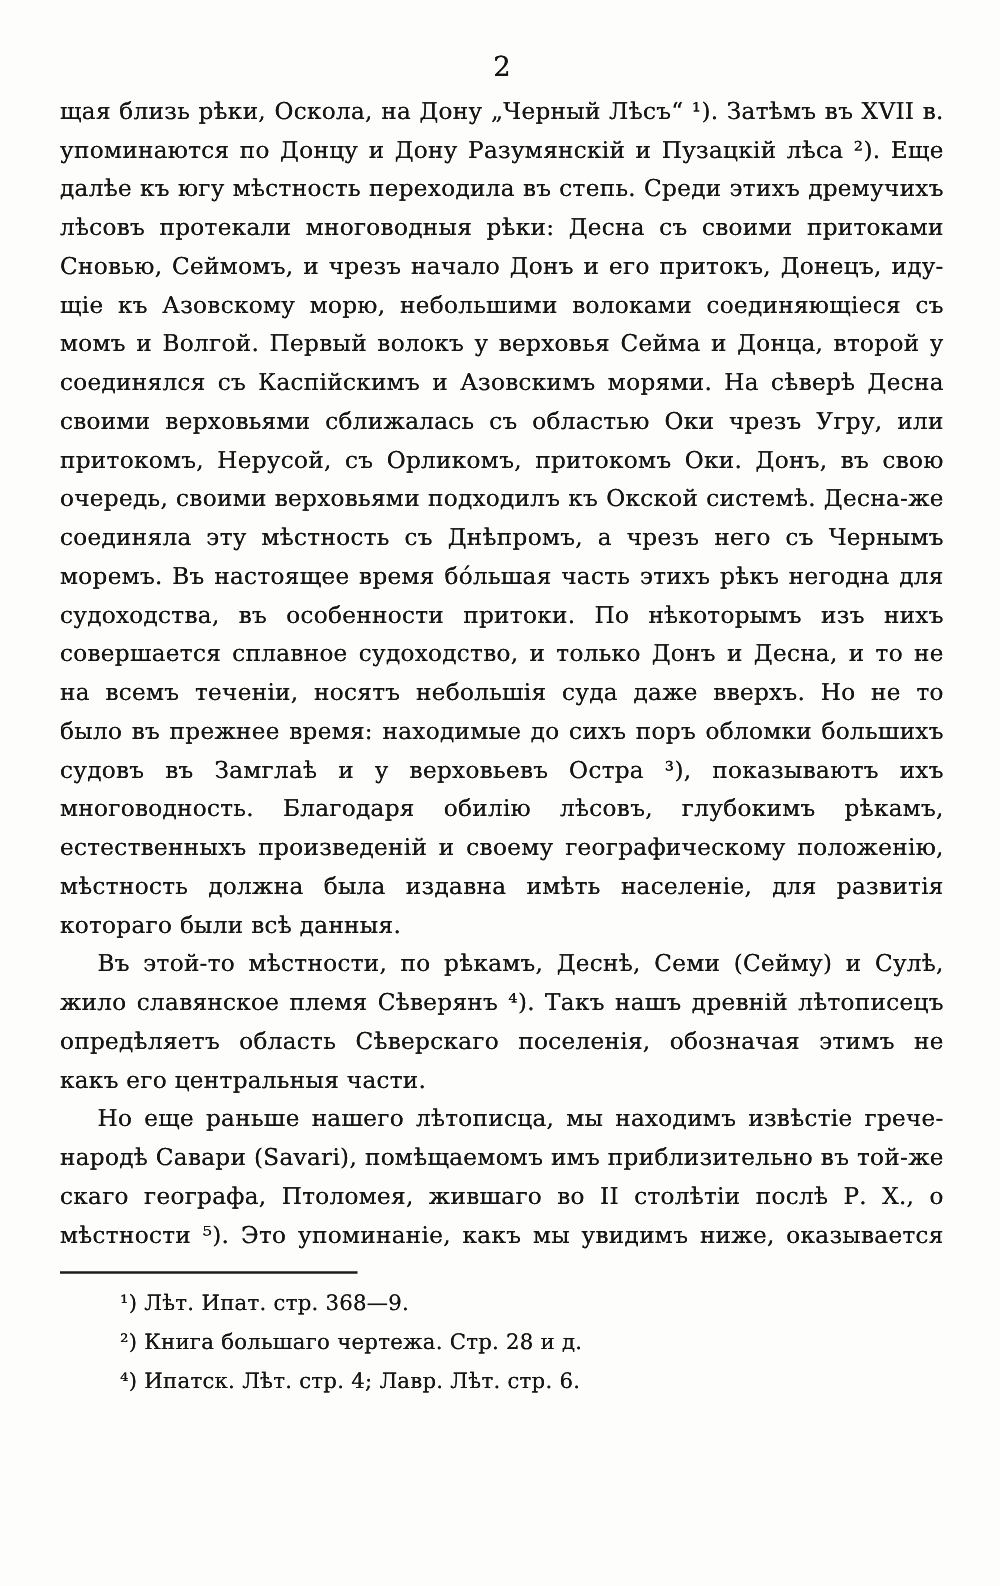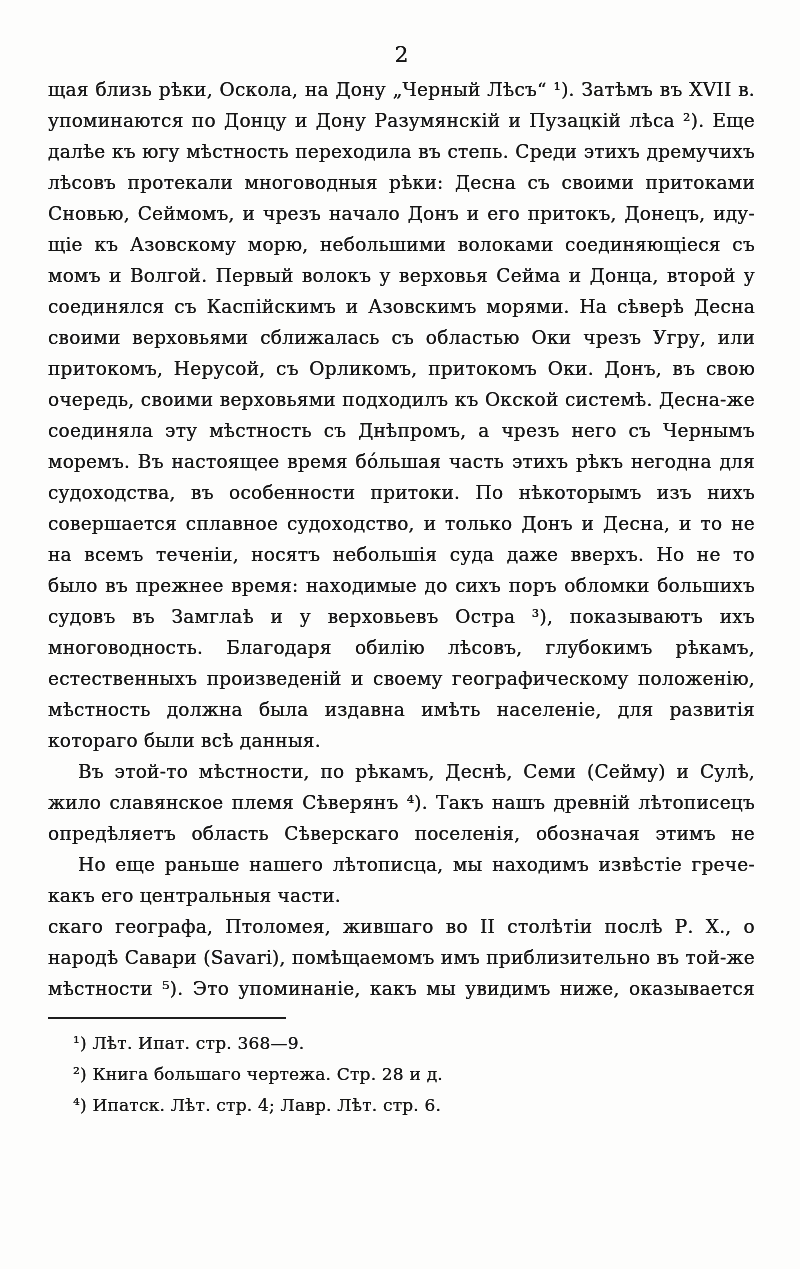--- a/index.html
+++ b/index.html
@@ -35,21 +35,21 @@
     text-align-last: justify;
     text-justify: inter-word;
   }
   .indent { text-indent: 30px; }
   .footnote-sep {
     width: 238px;
     height: 2px;
     background: #1d1d1d;
     margin: 13px 0 9px 0;
   }
-  .footnotes { margin-left: 25px; }
+  .footnotes { margin-left: 48px; }
   .fn-line {
     font-size: 17px;
     line-height: 31px;
     height: 31px;
     letter-spacing: 0.2px;
     overflow: hidden;
   }
 </style>
 </head>
 <body>
@@ -76,24 +76,24 @@
       <div class="line justify">на всемъ теченіи, носятъ небольшія суда даже вверхъ. Но не то</div>
       <div class="line justify">было въ прежнее время: находимые до сихъ поръ обломки большихъ</div>
       <div class="line justify">судовъ въ Замглаѣ и у верховьевъ Остра ³), показываютъ ихъ прежнюю</div>
       <div class="line justify">многоводность. Благодаря обилію лѣсовъ, глубокимъ рѣкамъ, богатству</div>
       <div class="line justify">естественныхъ произведеній и своему географическому положенію, эта</div>
       <div class="line justify">мѣстность должна была издавна имѣть населеніе, для развитія культуры</div>
       <div class="line">котораго были всѣ данныя.</div>
       <div class="line justify indent">Въ этой-то мѣстности, по рѣкамъ, Деснѣ, Семи (Сейму) и Сулѣ,</div>
       <div class="line justify">жило славянское племя Сѣверянъ ⁴). Такъ нашъ древній лѣтописецъ</div>
       <div class="line justify">опредѣляетъ область Сѣверскаго поселенія, обозначая этимъ не болѣе,</div>
+      <div class="line">какъ его центральныя части.</div>
       <div class="line justify indent">Но еще раньше нашего лѣтописца, мы находимъ извѣстіе грече-</div>
-      <div class="line">какъ его центральныя части.</div>
+      <div class="line justify">народѣ Савари (Savari), помѣщаемомъ имъ приблизительно въ той-же</div>
       <div class="line justify">скаго географа, Птоломея, жившаго во II столѣтіи послѣ Р. Х., о</div>
-      <div class="line justify">народѣ Савари (Savari), помѣщаемомъ имъ приблизительно въ той-же</div>
       <div class="line justify">мѣстности ⁵). Это упоминаніе, какъ мы увидимъ ниже, оказывается для</div>
     </div>
 
   <div class="footnote-sep"></div>
 
   <div class="footnotes" id="footnotes">
       <div class="fn-line">¹) Лѣт. Ипат. стр. 368—9.</div>
       <div class="fn-line">²) Книга большаго чертежа. Стр. 28 и д.</div>
       <div class="fn-line">⁴) Ипатск. Лѣт. стр. 4; Лавр. Лѣт. стр. 6.</div>
     </div>

